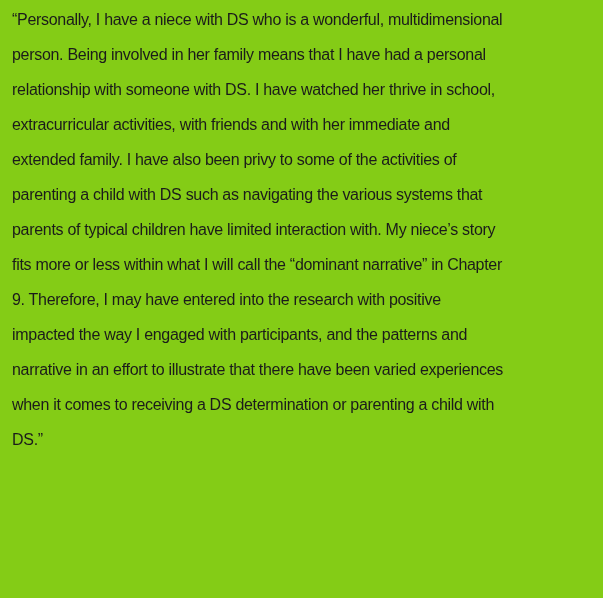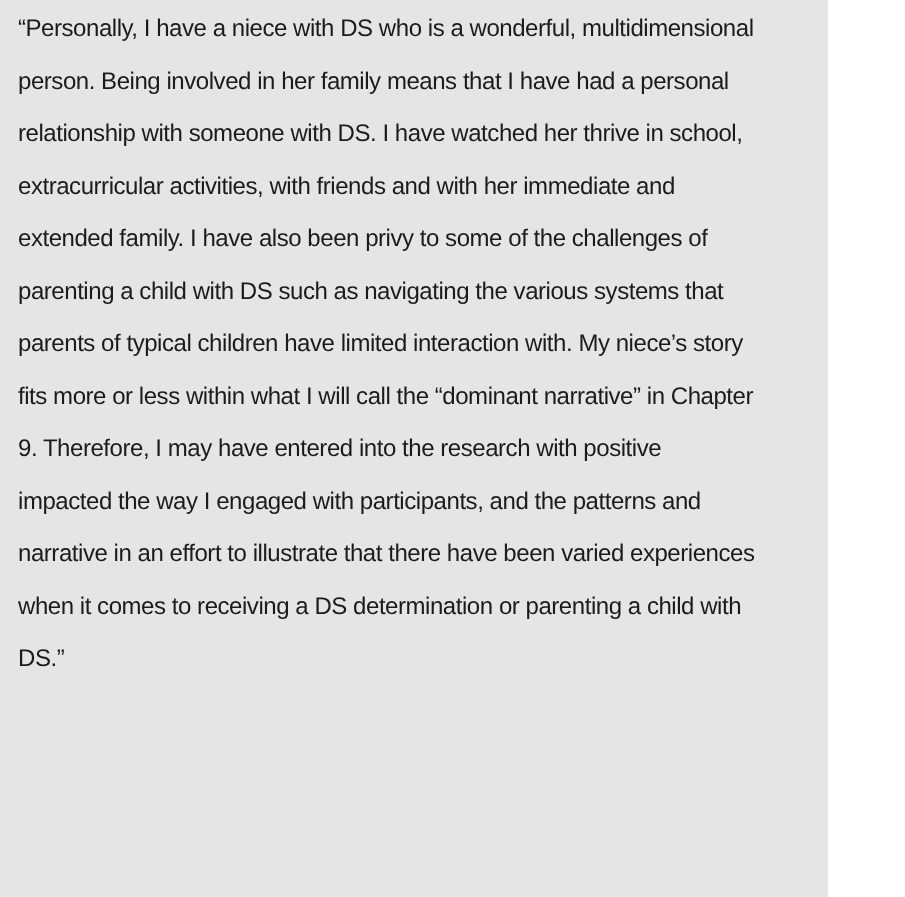--- a/index.html
+++ b/index.html
@@ -2,23 +2,23 @@
 <html><head>
 <meta charset="utf-8">
 <style>
   html, body {
     margin: 0;
     padding: 0;
     background: #ffffff;
   }
   .page {
     position: relative;
-    width: 552px;
+    width: 603px;
     height: 598px;
-    background: #e5e5e5;
+    background: #84cc16;
     overflow: hidden;
     font-family: "Liberation Sans", "DejaVu Sans", sans-serif;
   }
   .quote {
     padding: 2px 6px 0 12px;
     color: #1b1b1b;
     font-size: 16px;
     letter-spacing: -0.3px;
   }
   .line {
@@ -29,21 +29,21 @@
 </style>
 </head>
 <body>
 
 <div class="page">
   <div class="quote">
     <div class="line">“Personally, I have a niece with DS who is a wonderful, multidimensional</div>
     <div class="line">person. Being involved in her family means that I have had a personal</div>
     <div class="line">relationship with someone with DS. I have watched her thrive in school,</div>
     <div class="line">extracurricular activities, with friends and with her immediate and</div>
-    <div class="line">extended family. I have also been privy to some of the challenges of</div>
+    <div class="line">extended family. I have also been privy to some of the activities of</div>
     <div class="line">parenting a child with DS such as navigating the various systems that</div>
     <div class="line">parents of typical children have limited interaction with. My niece’s story</div>
     <div class="line">fits more or less within what I will call the “dominant narrative” in Chapter</div>
     <div class="line">9. Therefore, I may have entered into the research with positive</div>
     <div class="line">impacted the way I engaged with participants, and the patterns and</div>
     <div class="line">narrative in an effort to illustrate that there have been varied experiences</div>
     <div class="line">when it comes to receiving a DS determination or parenting a child with</div>
     <div class="line">DS.”</div>
   </div>
 </div>

